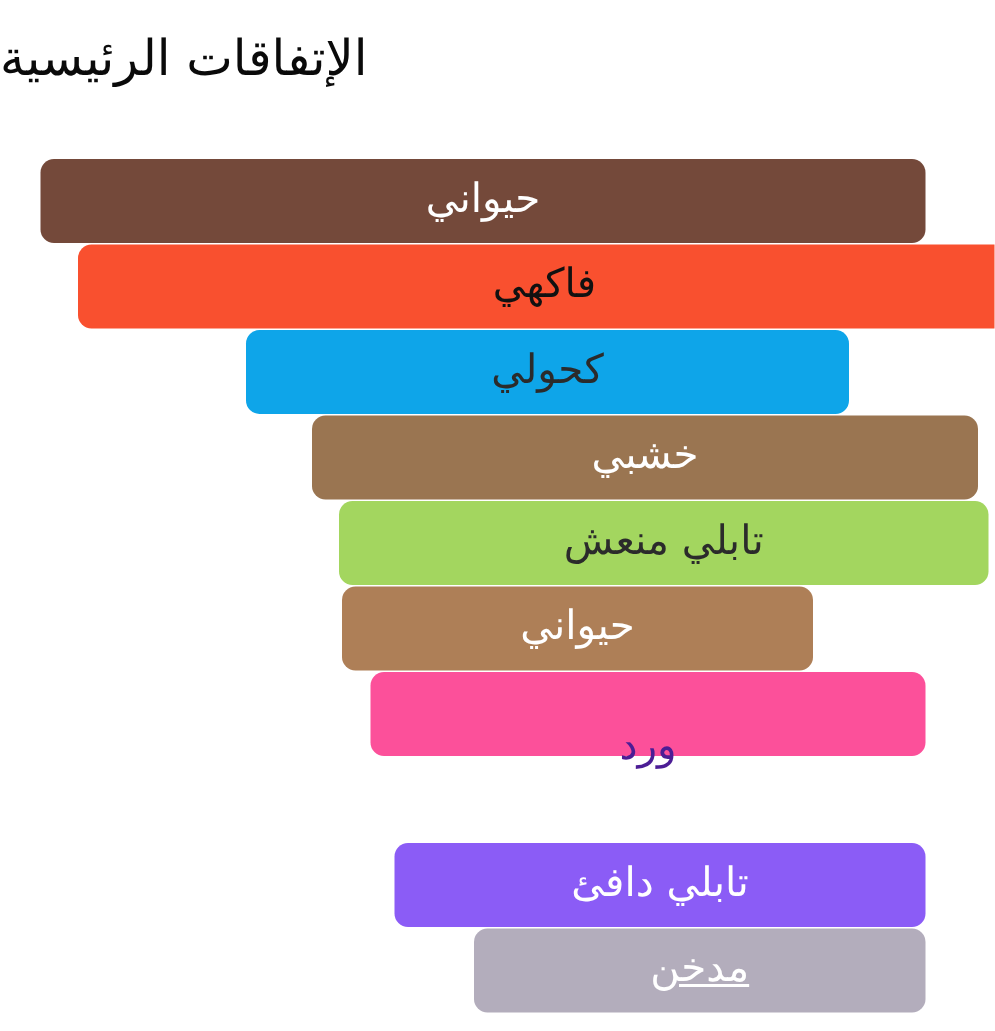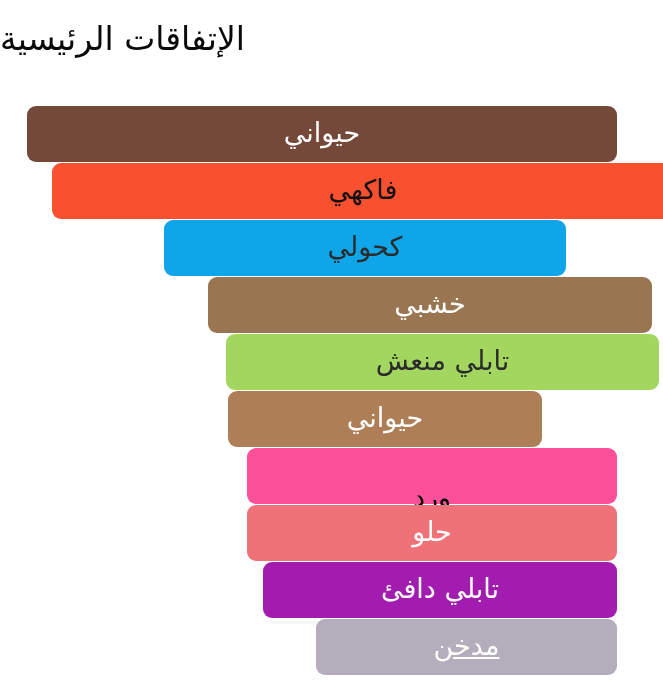--- a/index.html
+++ b/index.html
@@ -104,26 +104,23 @@
       <div class="bar-row" style="left: 208px; width: 444px; top: 177px; background: rgb(154, 117, 81);">
         <span class="bar-label" style="color: rgb(255, 255, 255);">خشبي</span>
       </div>
       <div class="bar-row" style="left: 226px; width: 433px; top: 234px; background: rgb(163, 214, 95);">
         <span class="bar-label" style="color: rgb(43, 43, 43);">تابلي منعش</span>
       </div>
       <div class="bar-row glow" style="left: 228px; width: 314px; top: 291px; background: rgb(174, 127, 87);">
         <span class="bar-label" style="color: rgb(255, 255, 255);">حيواني</span>
       </div>
       <div class="bar-row glow" style="left: 247px; width: 370px; top: 348px; background: rgb(252, 80, 154);">
-        <span class="bar-label" style="color: #000000; margin-top: 45px;">ورد</span>
+        <span class="bar-label" style="color: #4c1d95; margin-top: 45px;">ورد</span>
       </div>
-      <div class="bar-row glow" style="left: 247px; width: 370px; top: 405px; background: rgb(240, 114, 121);">
-        <span class="bar-label" style="color: rgb(255, 255, 255);">حلو</span>
-      </div>
-      <div class="bar-row glow" style="left: 263px; width: 354px; top: 462px; background: #a21caf;">
+      <div class="bar-row glow" style="left: 263px; width: 354px; top: 462px; background: #8b5cf6;">
         <span class="bar-label" style="color: rgb(255, 255, 255);">تابلي دافئ</span>
       </div>
       <div class="bar-row" style="left: 316px; width: 301px; top: 519px; background: rgb(179, 173, 188);">
         <span class="bar-label" style="color: rgb(255, 255, 255); text-decoration: underline;">مدخن</span>
       </div>
     </div>
 
 </div>
 
 </body></html>

